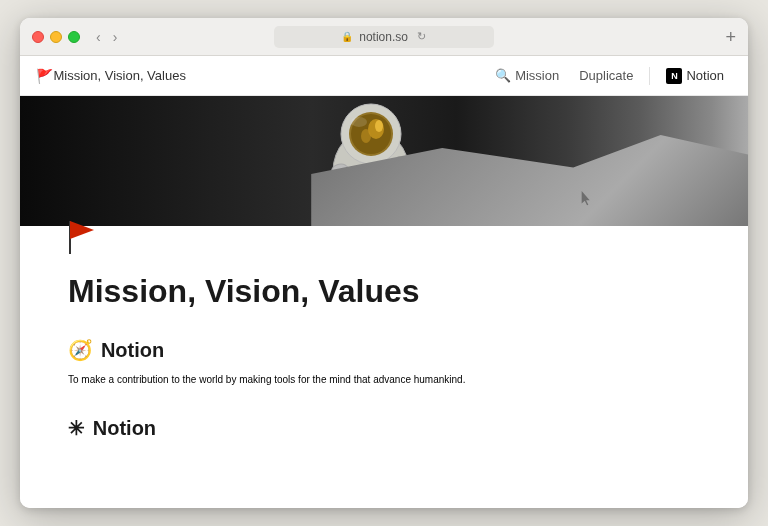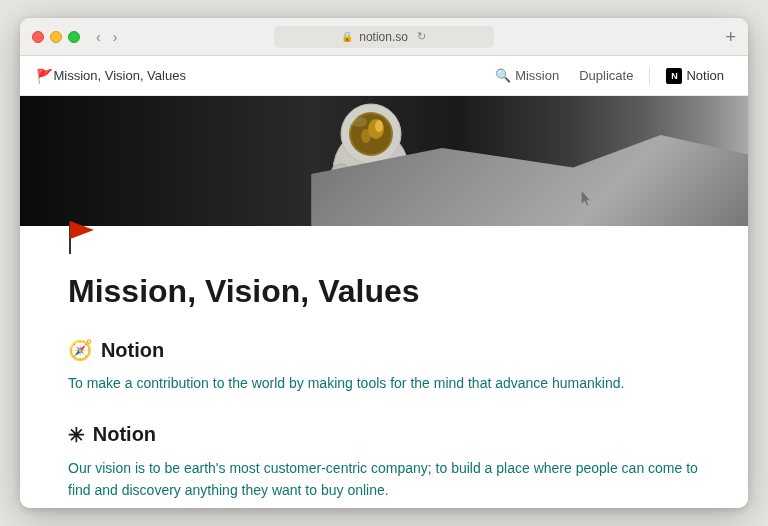--- a/index.html
+++ b/index.html
@@ -270,22 +270,22 @@
       align-items: center;
       gap: 8px;
       margin-bottom: 10px;
     }
 
     .section-emoji {
       font-size: 20px;
     }
 
     .section-text {
-      font-size: 14px;
-      color: #0f766e;
+      font-size: 10px;
+      color: #000000;
       line-height: 1.6;
     }
   </style>
 </head>
 <body>
 
 <div class="window">
 
   <div class="title-bar">
     <div class="traffic-lights">
@@ -375,18 +375,17 @@
           <span>Notion</span>
         </div>
         <p class="section-text">To make a contribution to the world by making tools for the mind that advance humankind.</p>
       </div>
 
       <div class="section">
         <div class="section-heading">
           <span class="section-emoji">✳</span>
           <span>Notion</span>
         </div>
-        <p class="section-text">Our vision is to be earth's most customer-centric company; to build a place where people can come to find and discovery anything they want to buy online.</p>
       </div>
     </div>
   </div>
 
 </div>
 
 </body></html>

